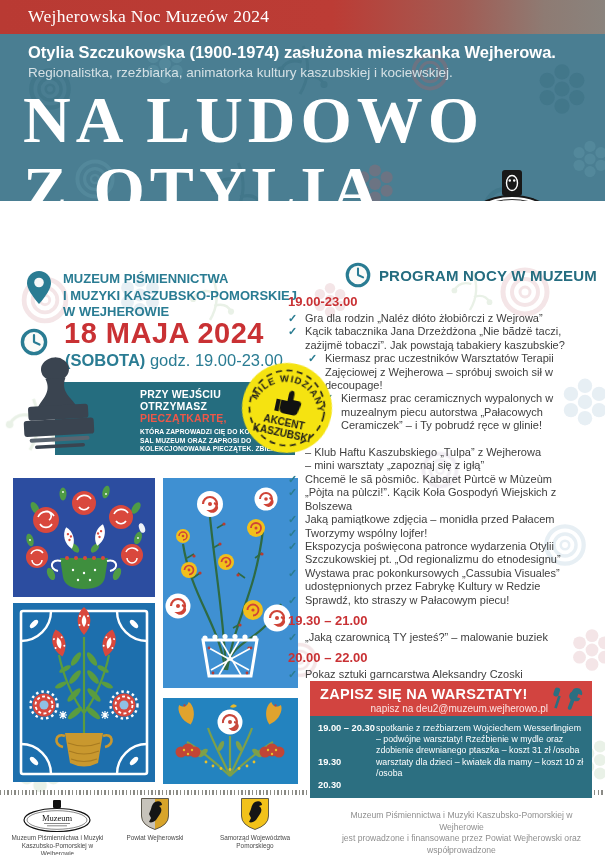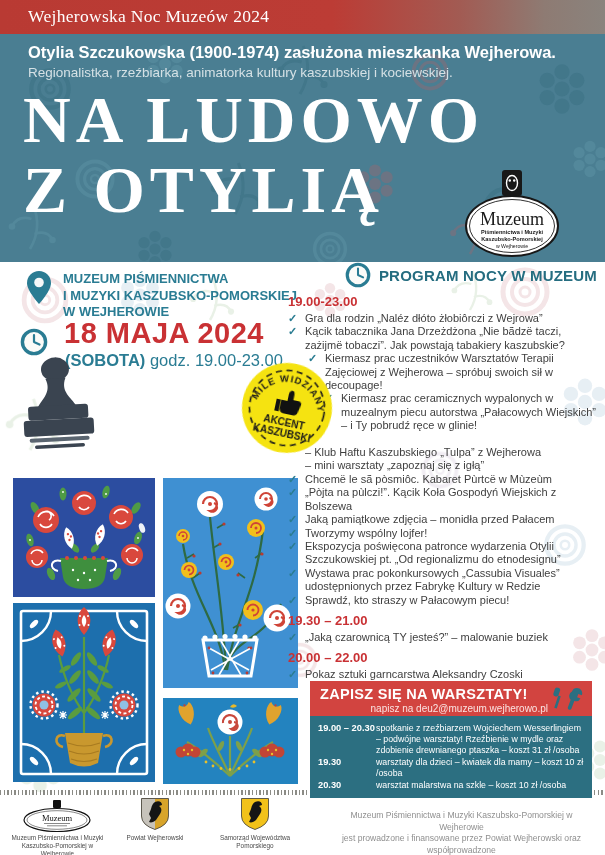--- a/index.html
+++ b/index.html
@@ -8,21 +8,21 @@
   #poster *{box-sizing:border-box;}
   .layer{position:absolute;left:0;top:0;}
 
   
   .topbar{position:relative;height:34px;z-index:2;
           background:linear-gradient(90deg,#b93a33 0%,#bc3c35 55%,#a25b53 76%,#8e7b73 90%,#8a837d 100%);
           color:#fff;font-family:"Liberation Serif",serif;font-size:17.5px;line-height:33px;
           padding-left:28px;letter-spacing:.3px;}
 
   
-  .hero{position:relative;height:228px;background:#4a7e92;overflow:hidden;z-index:1;}
+  .hero{position:relative;height:167px;background:#4a7e92;overflow:hidden;z-index:1;}
   .hero .pat{position:absolute;left:0;top:0;}
   .sub1{position:absolute;left:28px;top:9px;font-size:16.5px;font-weight:bold;color:#fff;}
   .sub2{position:absolute;left:28px;top:31px;font-size:13.5px;color:#d5e1e5;}
   .t1,.t2{position:absolute;left:23px;font-family:"Liberation Serif",serif;font-weight:bold;
           color:#fff;font-size:66px;line-height:68px;letter-spacing:5px;white-space:nowrap;}
   .t1{top:52px;} .t2{top:122px;}
   .heroLogo{position:absolute;left:462px;top:134px;}
 
   
   .bodypat{z-index:0;}
@@ -185,20 +185,25 @@
     <div>W WEJHEROWIE</div>
   </div>
 
   <svg class="clockL" width="28" height="28" viewBox="0 0 28 28">
     <circle cx="14" cy="14" r="11.6" fill="#fbfbf8" stroke="#2a7c93" stroke-width="3.4"></circle>
     <path d="M14,14 V7 M14,14 L19.5,16.5" stroke="#2a7c93" stroke-width="2.2" fill="none" stroke-linecap="round"></path>
   </svg>
   <div class="bigdate">18 MAJA 2024</div>
   <div class="datesub"><b>(SOBOTA)</b><span> godz. 19.00-23.00</span></div>
 
+  <div class="ribbon">
+    <div class="r1">PRZY WEJŚCIU OTRZYMASZ</div>
+    <div class="r2">PIECZĄTKARTĘ,</div>
+    <div class="rbody">KTÓRA ZAPROWADZI CIĘ DO KOLEJNYCH SAL MUZEUM ORAZ ZAPROSI DO KOLEKCJONOWANIA PIECZĄTEK. ZBIERZ JE WSZYSTKIE, A OTRZYMASZ DROBNY UPOMINEK!</div>
+  </div>
   <svg class="stamp" width="86" height="104" viewBox="0 0 86 104">
     <g transform="rotate(-3 43 52)" fill="#3a4450">
       <ellipse cx="37" cy="13" rx="14" ry="12"></ellipse>
       <path d="M27,22 C33,36 22,42 18,50 L56,50 C52,42 41,36 47,22 Z"></path>
       <rect x="8" y="49" width="60" height="14" rx="3"></rect>
       <rect x="3" y="63" width="70" height="16" rx="3"></rect>
       <rect x="8" y="81" width="60" height="4" rx="2" fill="#5a6570"></rect>
       <rect x="13" y="88" width="50" height="3.5" rx="1.7"></rect>
     </g>
   </svg>
@@ -532,21 +537,21 @@
         <div class="pitem">
           <span class="chk">✓</span>
           <span>Kącik tabacznika Jana Drzeżdżona „Nie bãdzë taczi, zażijmë tobaczi”. Jak powstają tabakiery kaszubskie?</span>
         </div>
         <div class="pitem i1">
           <span class="chk">✓</span>
           <span>Kiermasz prac uczestników Warsztatów Terapii Zajęciowej z Wejherowa – spróbuj swoich sił w decoupage!</span>
         </div>
         <div class="pitem i2">
           <span class="chk">✓</span>
-          <span>Kiermasz prac ceramicznych wypalonych w muzealnym piecu autorstwa „Pałacowych Wiejskich” – i Ty pobrudź ręce w glinie!</span>
+          <span>Kiermasz prac ceramicznych wypalonych w muzealnym piecu autorstwa „Pałacowych Ceramiczek” – i Ty pobrudź ręce w glinie!</span>
         </div>
         <div class="pitem i1">
           <span class="chk">✓</span>
         </div>
         <div class="pitem">
           <span class="chk"></span>
           <span>– Klub Haftu Kaszubskiego „Tulpa” z Wejherowa</span>
         </div>
         <div class="pitem">
           <span class="chk"></span>
@@ -609,21 +614,20 @@
       <div class="srow">
         <span class="stime">19.00 – 20.30</span>
         <span class="sdesc">spotkanie z rzeźbiarzem Wojciechem Wesserlingiem – podwójne warsztaty! Rzeźbienie w mydle oraz zdobienie drewnianego ptaszka – koszt 31 zł /osoba</span>
       </div>
       <div class="srow">
         <span class="stime">19.30</span>
         <span class="sdesc">warsztaty dla dzieci – kwiatek dla mamy – koszt 10 zł /osoba</span>
       </div>
       <div class="srow">
         <span class="stime">20.30</span>
-        <span class="sdesc">warsztat malarstwa na szkle – koszt 10 zł /osoba</span>
       </div>
     </div>
 
   <div class="dots"></div>
 
   <svg class="flogo" style="left:22px;top:800px" width="70" height="32" viewBox="0 0 70 32">
     <rect x="31" y="0" width="8" height="8" rx="1" fill="#111"></rect>
     <ellipse cx="35" cy="20" rx="33" ry="11.5" fill="#fff" stroke="#111" stroke-width="1.2"></ellipse>
     <ellipse cx="35" cy="20" rx="30" ry="9.3" fill="none" stroke="#111" stroke-width="0.5"></ellipse>
     <text x="35" y="20.5" text-anchor="middle" font-family="Liberation Serif,serif" font-size="8.5" fill="#111">Muzeum</text>

